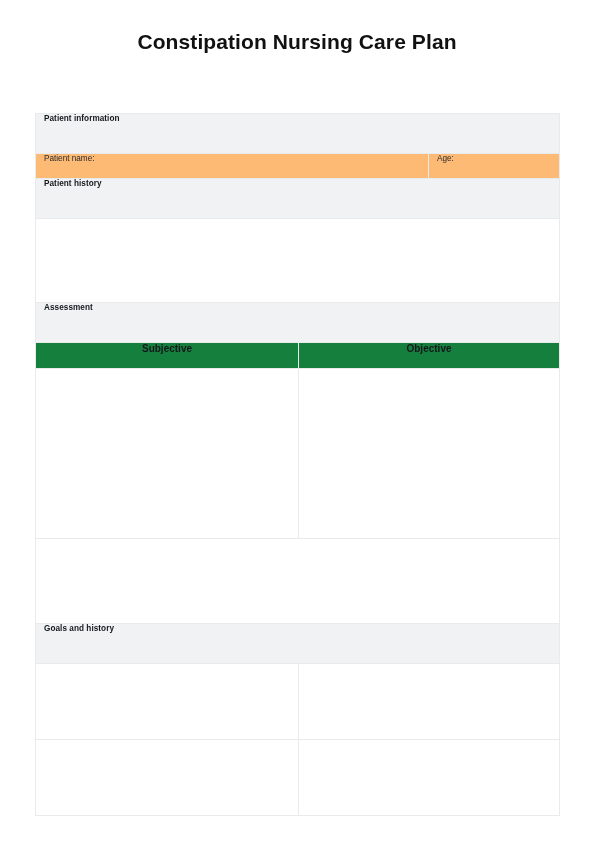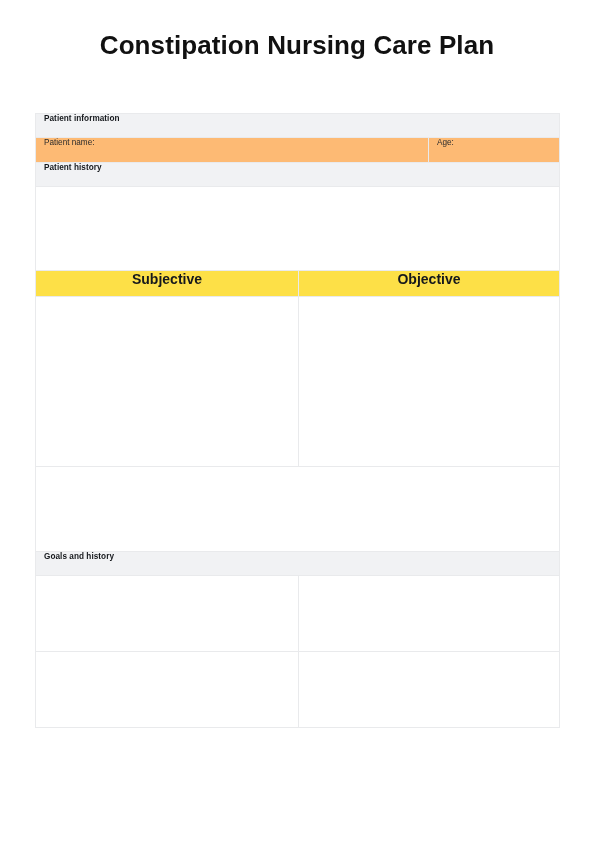--- a/index.html
+++ b/index.html
@@ -19,21 +19,21 @@
   .page {
     position: relative;
     width: 594px;
     height: 841px;
     background: #ffffff;
     padding: 0;
   }
 
   .doc-title {
     text-align: center;
-    font-size: 26px;
+    font-size: 21px;
     font-weight: bold;
     color: #111111;
     letter-spacing: 0.1px;
     margin-top: 30px;
     margin-bottom: 0;
   }
 
   .form-table {
     position: absolute;
     left: 35px;
@@ -49,41 +49,41 @@
     vertical-align: top;
     padding: 0;
   }
 
   
   .section-head {
     background: #f1f2f4;
     font-size: 8.2px;
     font-weight: bold;
     color: #15181c;
-    height: 24px;
+    height: 40px;
     padding: 0 0 0 8px !important;
     vertical-align: middle;
     letter-spacing: 0.05px;
   }
 
   
   .field-cell {
     background: #fdba74;
     font-size: 8.2px;
     font-weight: normal;
     color: #2b2b2b;
     height: 25px;
     padding: 0 0 0 8px !important;
     vertical-align: middle;
   }
 
   
   .col-head {
-    background: #fde047;
-    font-size: 14px;
+    background: #15803d;
+    font-size: 10px;
     font-weight: bold;
     color: #15181c;
     height: 26px;
     text-align: center;
     vertical-align: middle;
     padding: 0 !important;
   }
 
   
   .blank-area {
@@ -121,20 +121,23 @@
 
 
       <tr>
         <td class="section-head" colspan="3">Patient history</td>
       </tr>
       <tr>
         <td class="blank-area h-84" colspan="3"></td>
       </tr>
 
       <tr>
+        <td class="section-head" colspan="3">Assessment</td>
+      </tr>
+      <tr>
         <td class="col-head">Subjective</td>
         <td class="col-head" colspan="2">Objective</td>
       </tr>
       <tr>
         <td class="blank-area h-170"></td>
         <td class="blank-area h-170" colspan="2"></td>
       </tr>
 
       <tr>
         <td class="blank-area h-85" colspan="3"></td>

